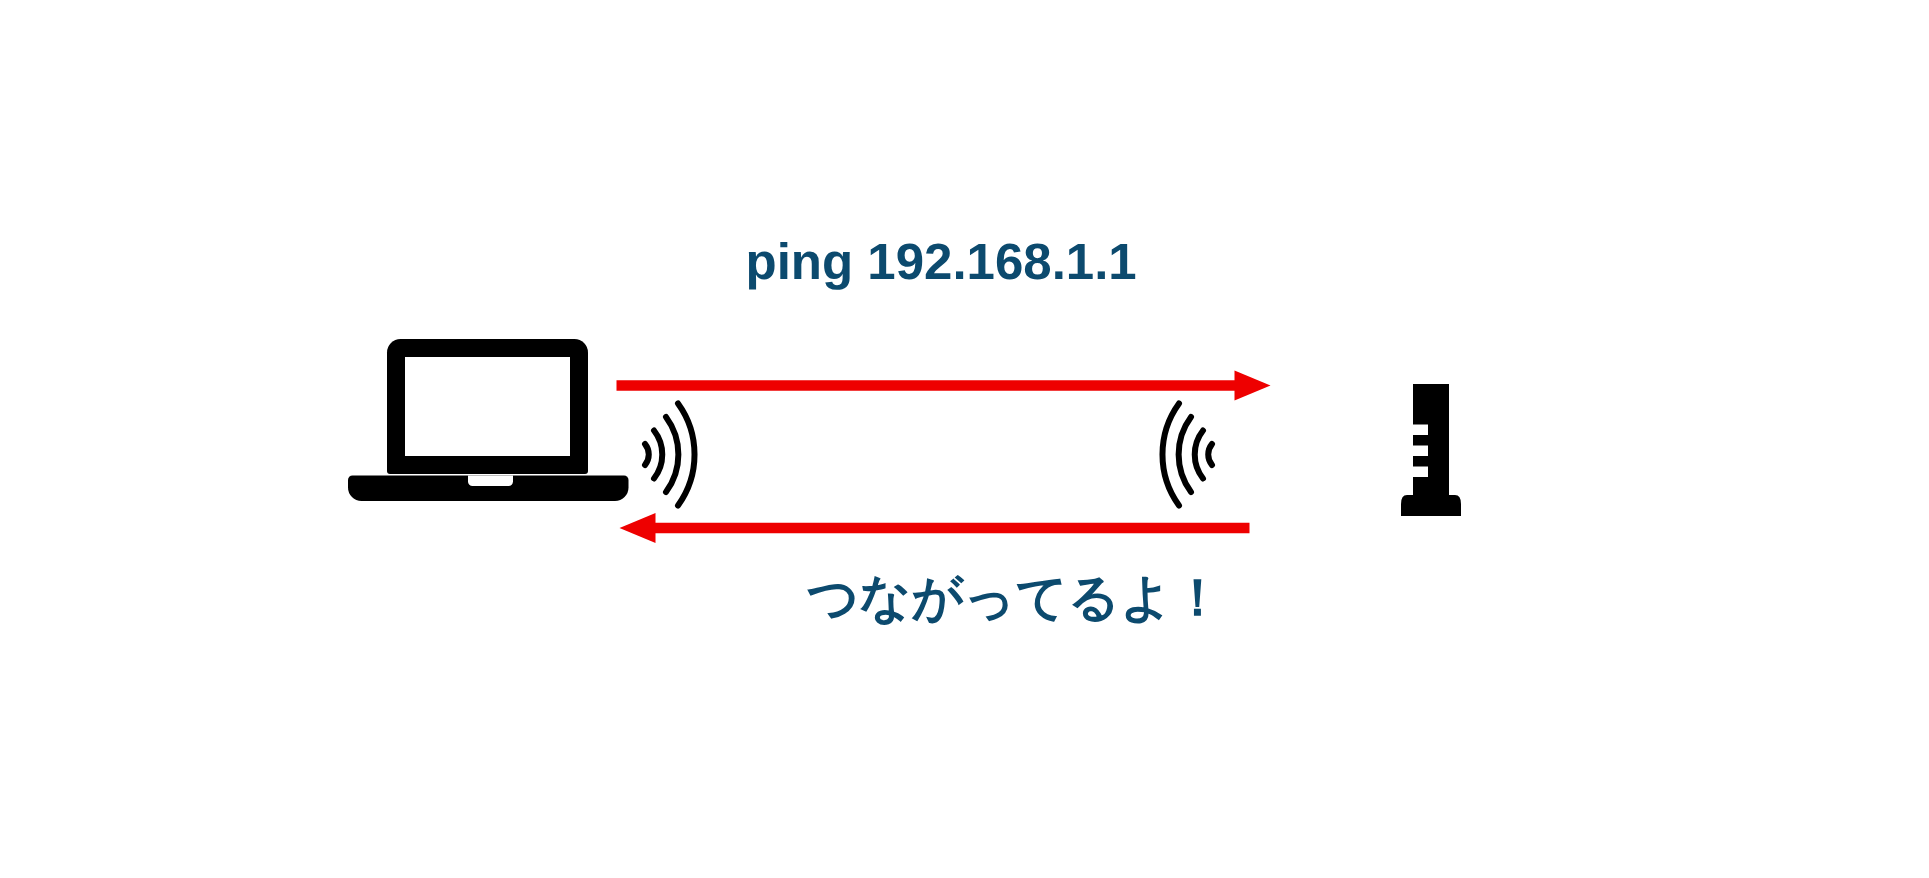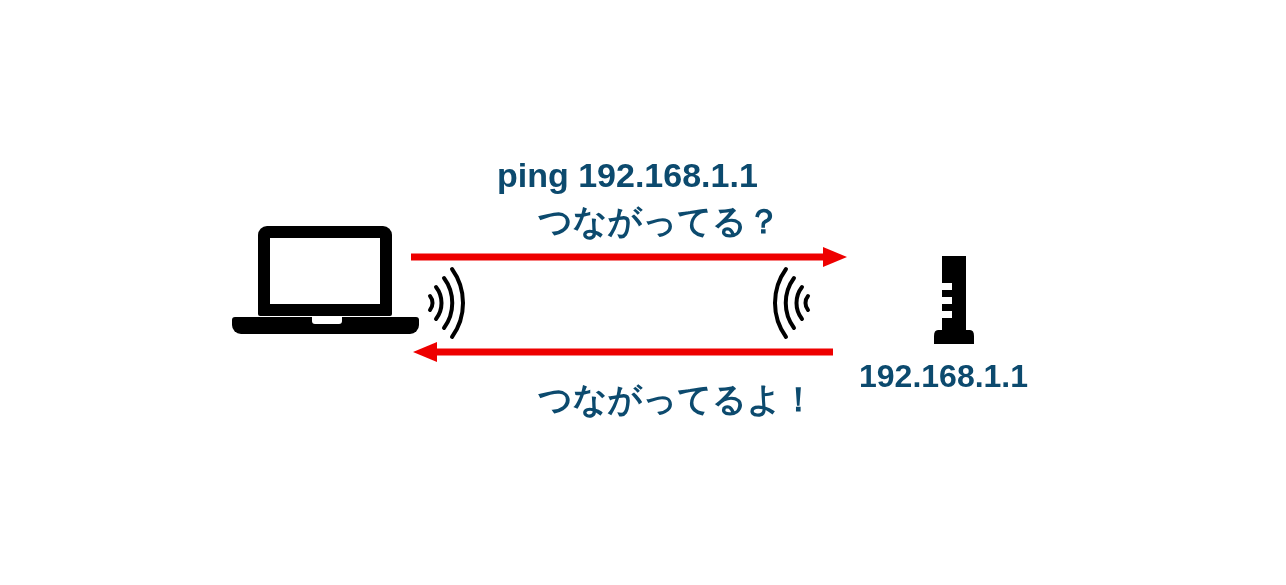--- a/index.html
+++ b/index.html
@@ -97,21 +97,20 @@
   #arrow-request { left: 405px; top: 243px; width: 450px; height: 28px; }
   #arrow-reply  { left: 405px; top: 338px; width: 450px; height: 28px; }
 </style>
 </head>
 <body>
 
 <div id="canvas">
 
   <div class="abs label" id="label-ping">ping 192.168.1.1</div>
 
-  <div class="abs label" id="label-question">つながってる？</div>
 
   <div class="abs label" id="label-answer">つながってるよ！</div>
 
   <div class="abs" id="laptop">
     <div class="abs" id="laptop-screen-shell"></div>
     <div class="abs" id="laptop-screen-glass"></div>
     <div class="abs" id="laptop-base"></div>
     <div class="abs" id="laptop-trackpad-notch"></div>
   </div>
 
@@ -177,15 +176,14 @@
     </svg>
   </div>
 
   <div class="abs" id="arrow-reply">
     <svg width="450" height="28" viewBox="0 0 450 28" xmlns="http://www.w3.org/2000/svg">
       <line x1="26" y1="14" x2="428" y2="14" stroke="#EE0000" stroke-width="7"></line>
       <polygon points="32,4 8,14 32,24" fill="#EE0000"></polygon>
     </svg>
   </div>
 
-  <div class="abs label" id="label-router-ip">192.168.1.1</div>
 
 </div>
 
 </body></html>

